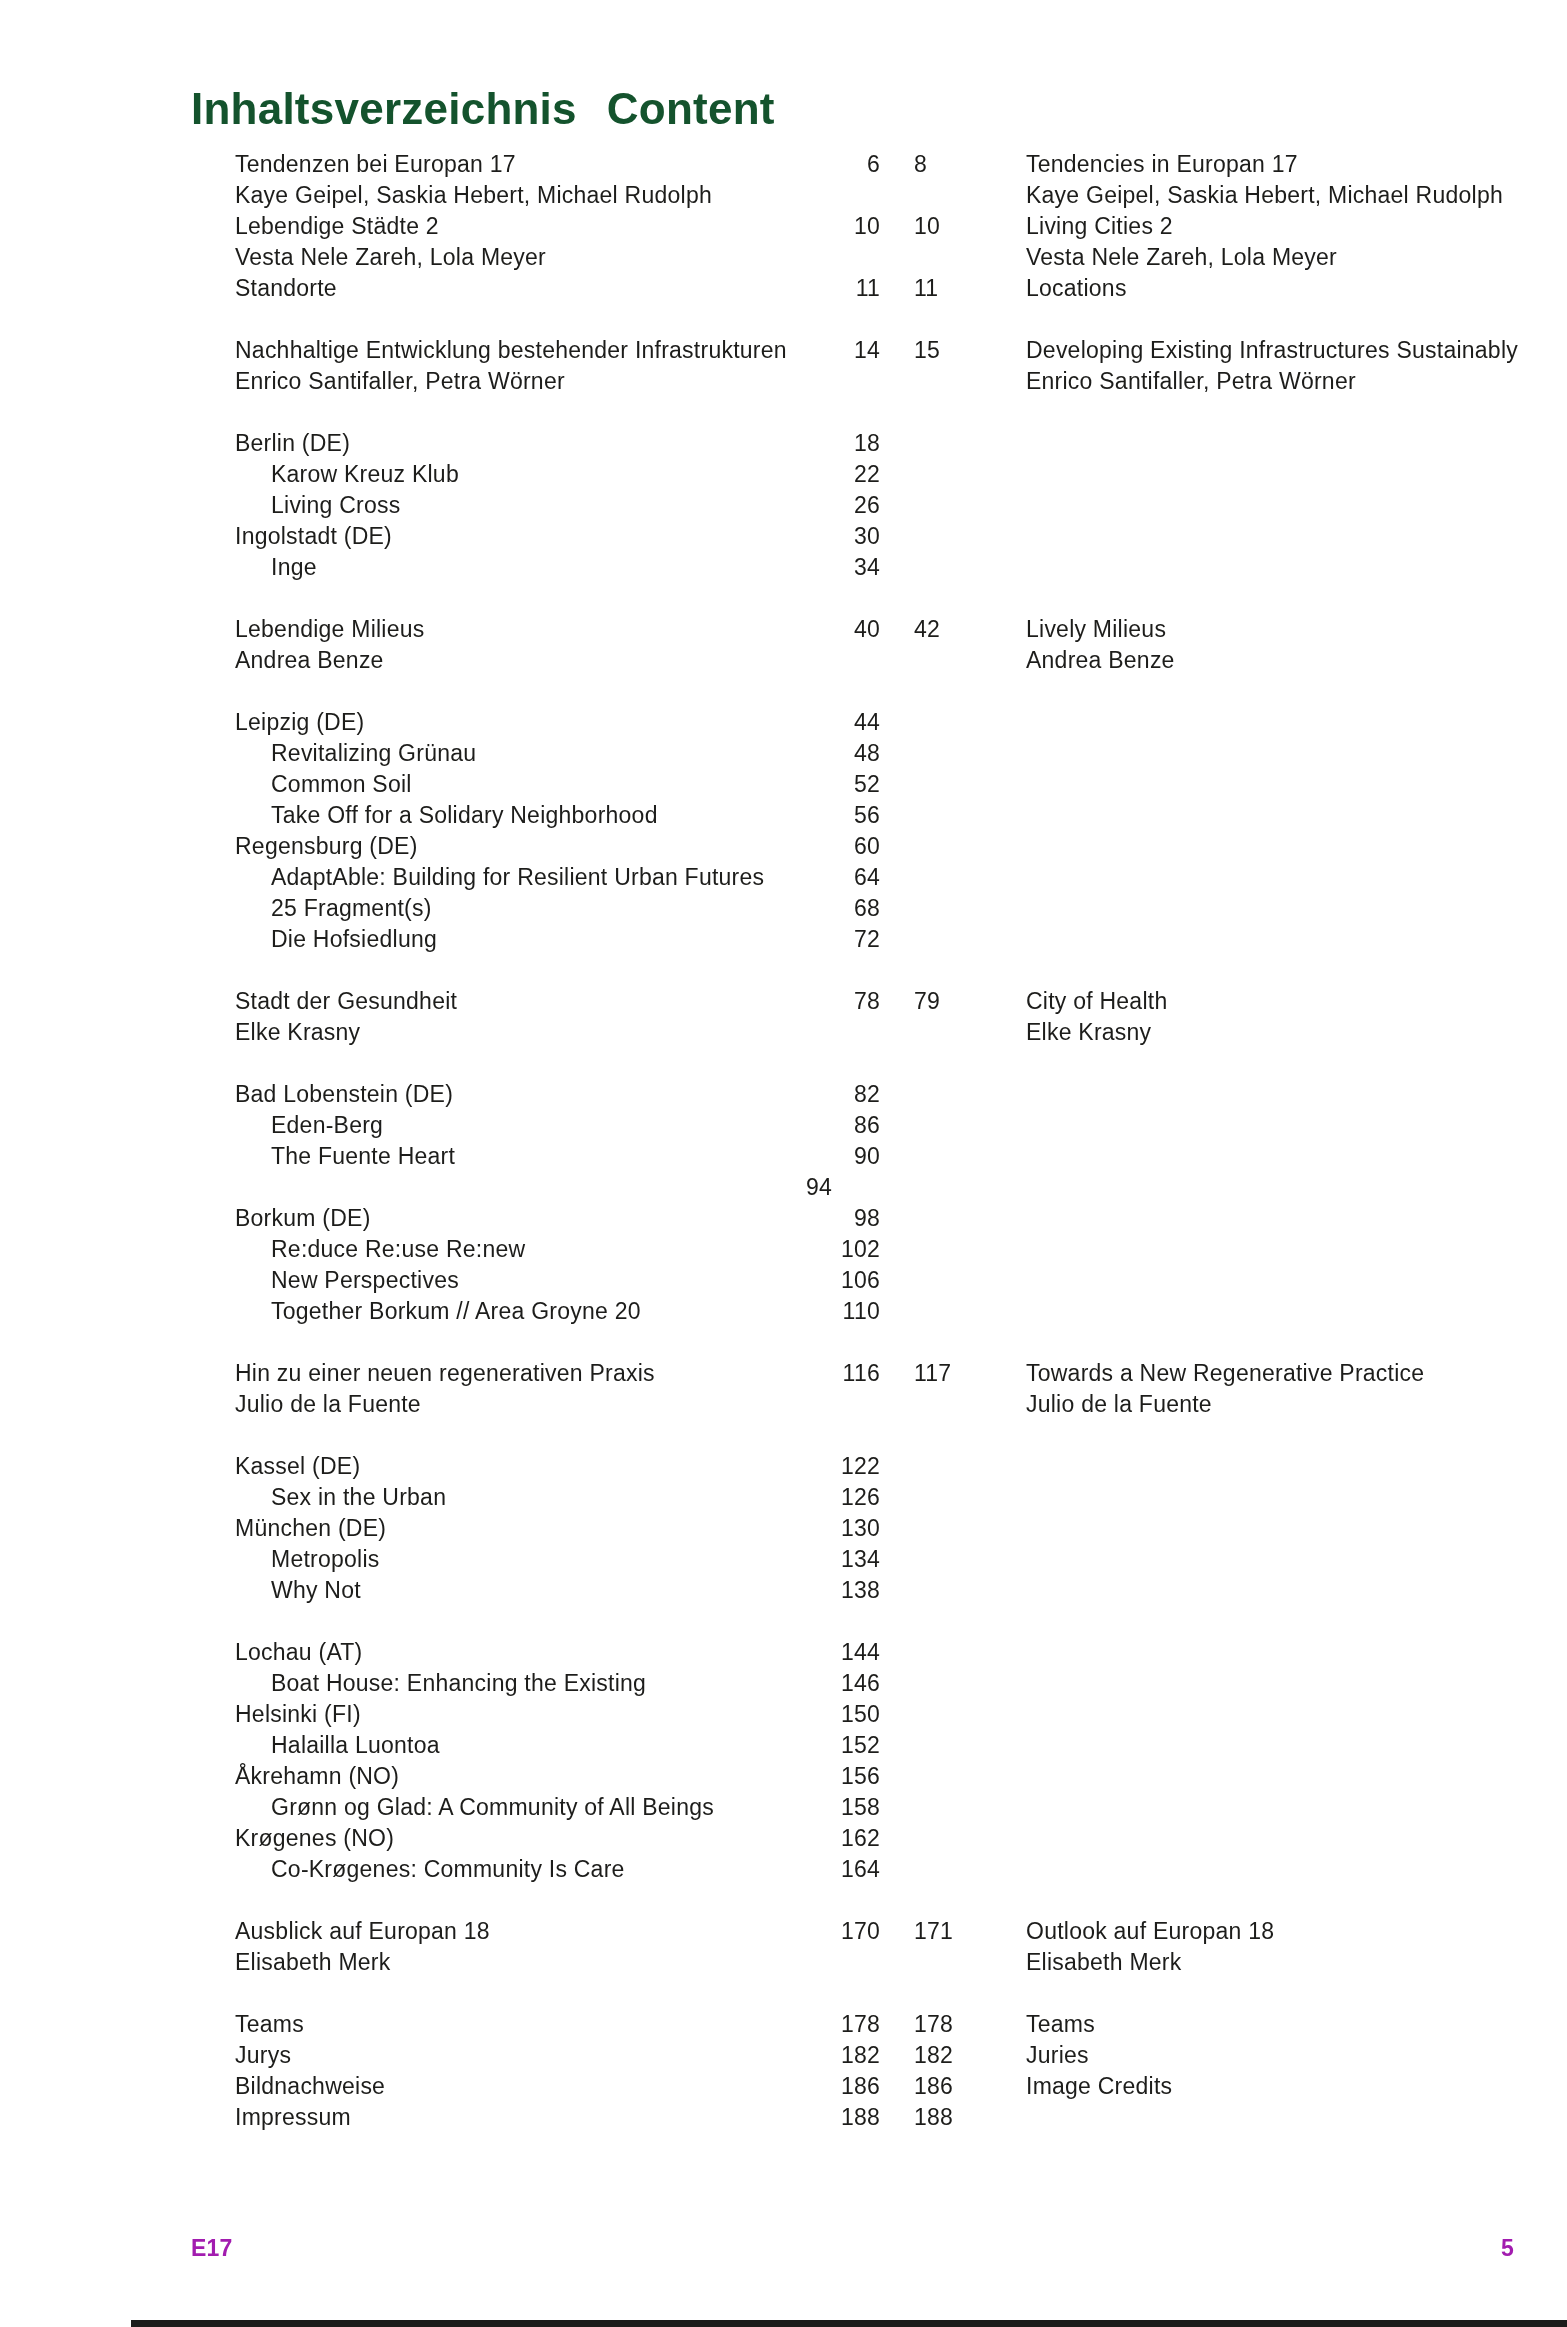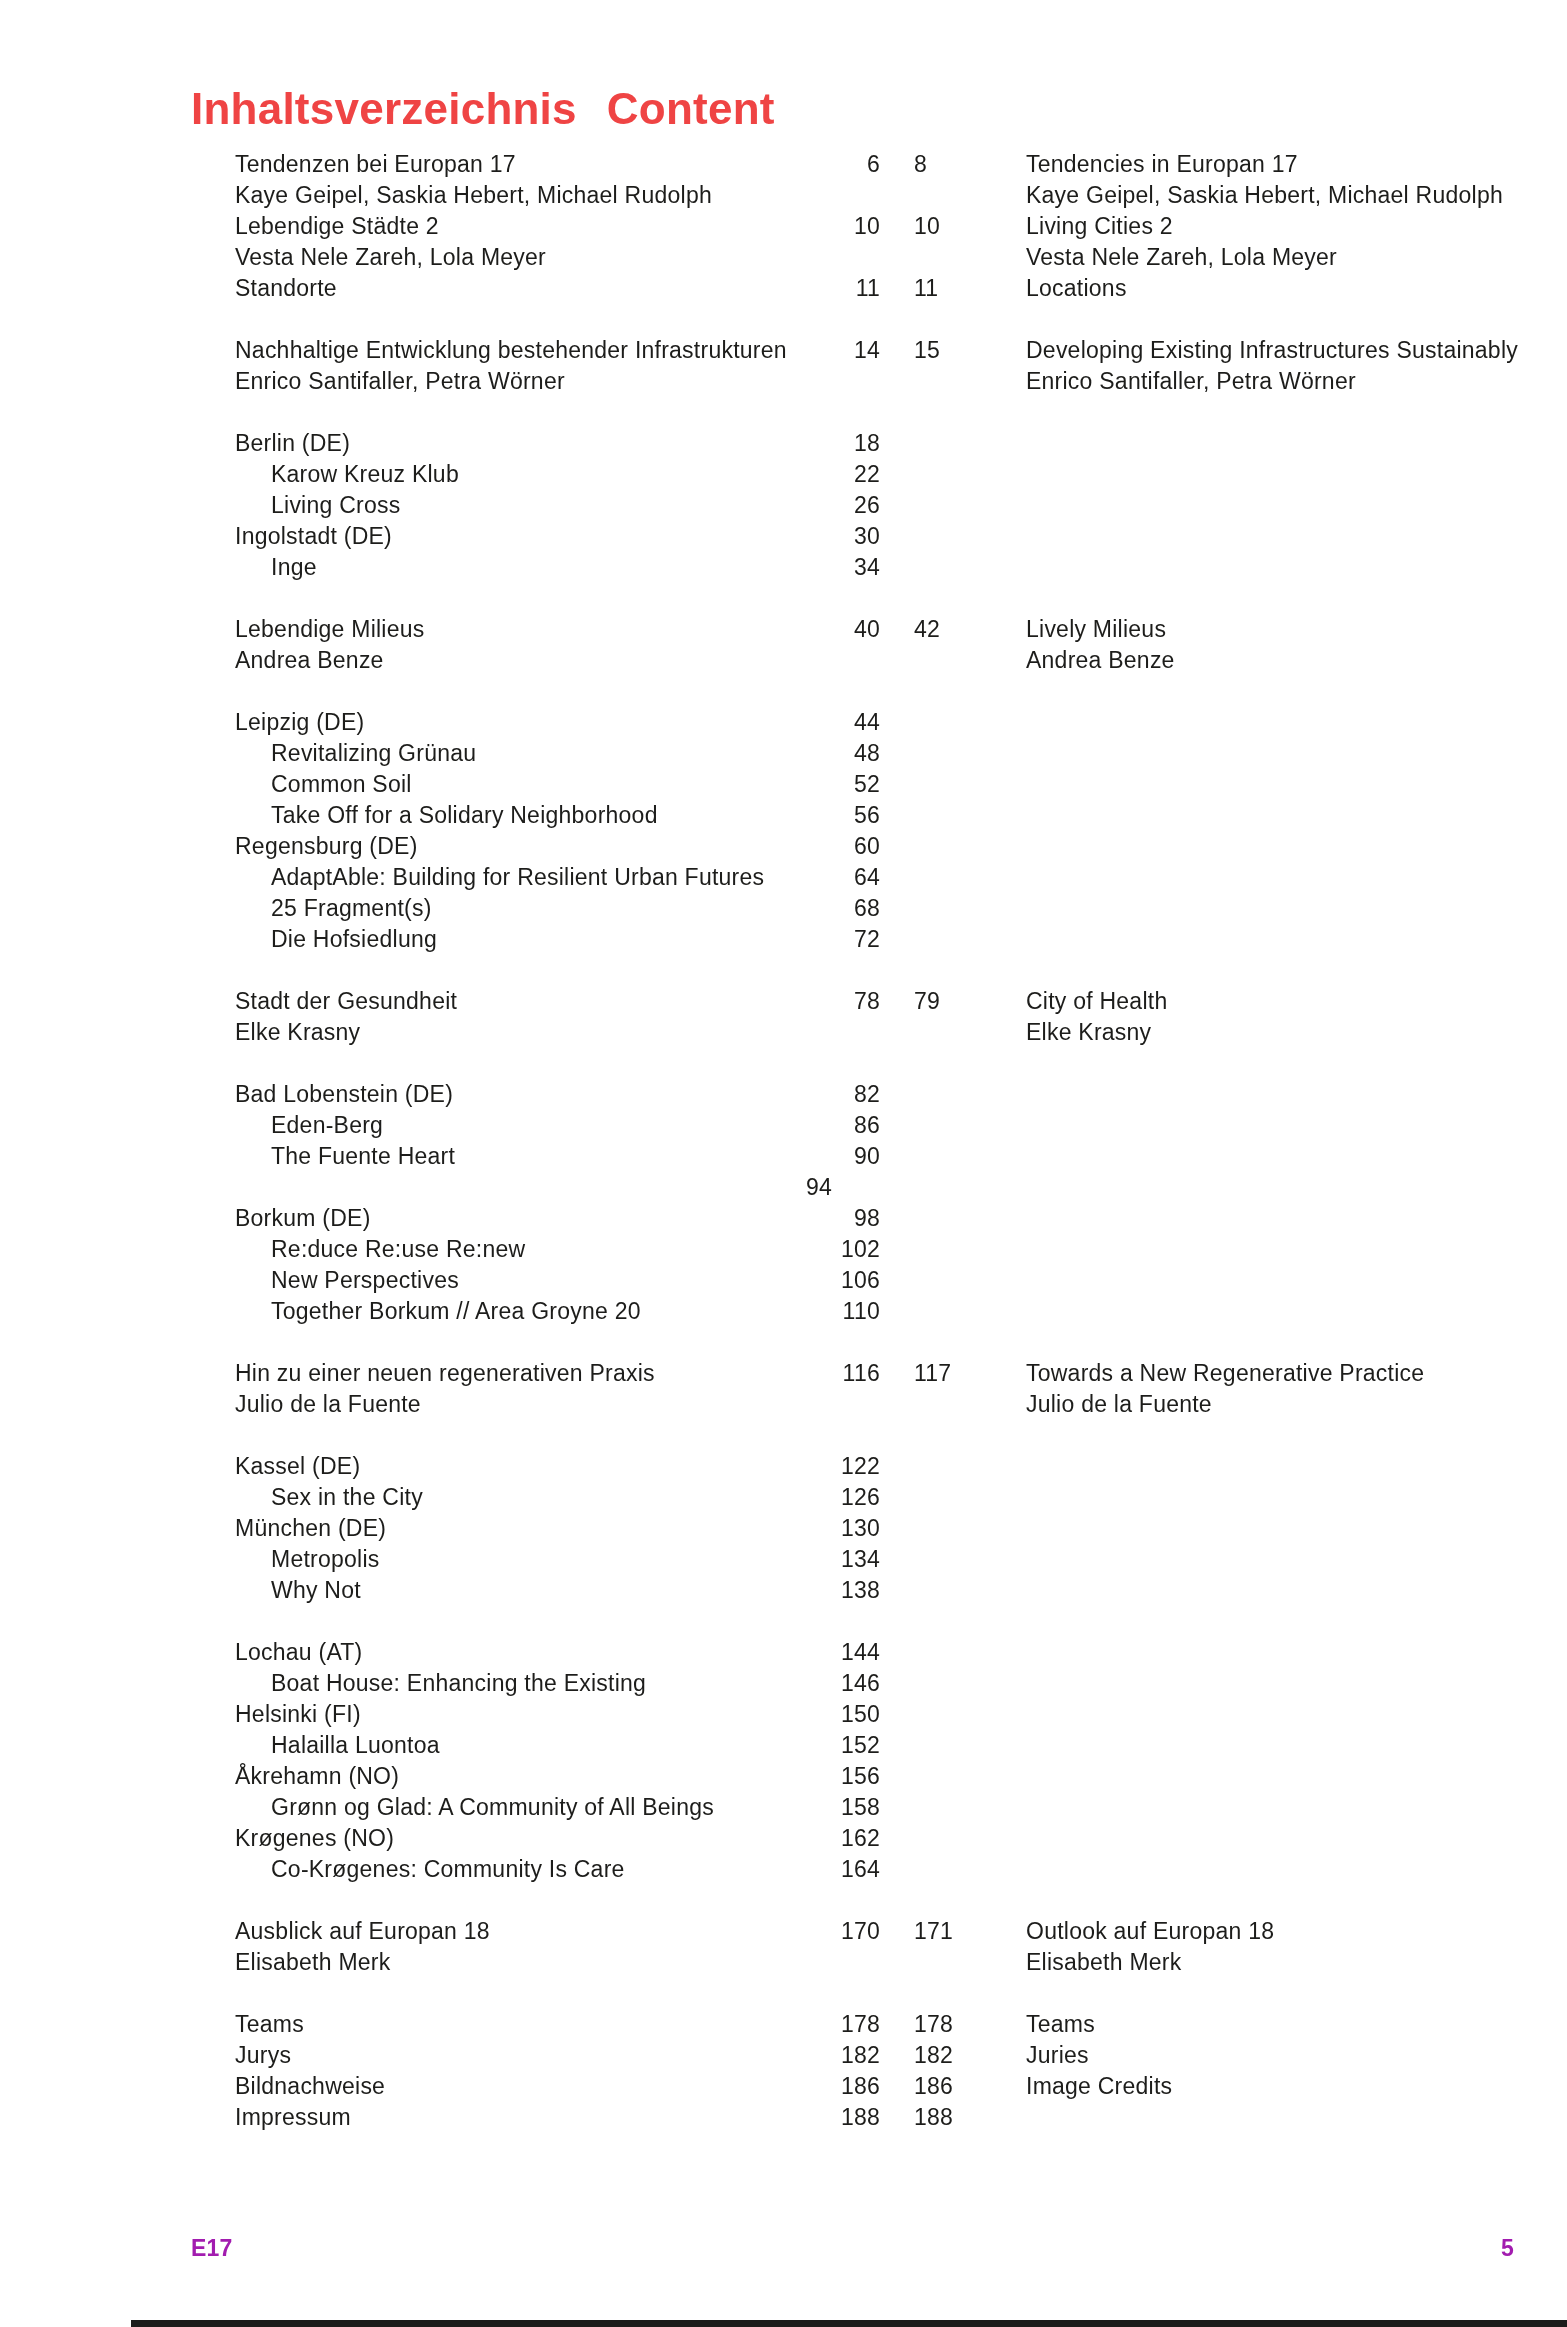--- a/index.html
+++ b/index.html
@@ -17,21 +17,21 @@
     font-family: "Liberation Sans", "DejaVu Sans", sans-serif;
     color: #1d1d1b;
     letter-spacing: 0.015em;
   }
   .page-title {
     position: absolute;
     left: 191px;
     top: 56px;
     font-size: 44px;
     line-height: 1.1;
-    color: #ef4444;
+    color: #14532d;
     white-space: nowrap;
   }
   .page-title .t-en { margin-left: 30px; }
   .toc {
     position: absolute;
     left: 191px;
     top: 149px;
     width: 1323px;
     font-size: 23px;
     margin-left: 44px;
@@ -290,21 +290,21 @@
         <span class="c-en">Julio de la Fuente</span>
       </div>
       <div class="toc-spacer"></div>
       <div class="toc-row">
         <span class="c-de">Kassel (DE)</span>
         <span class="c-pde">122</span>
         <span class="c-pen"></span>
         <span class="c-en"></span>
       </div>
       <div class="toc-row">
-        <span class="c-de indent">Sex in the City</span>
+        <span class="c-de indent">Sex in the Urban</span>
         <span class="c-pde">126</span>
         <span class="c-pen"></span>
         <span class="c-en"></span>
       </div>
       <div class="toc-row">
         <span class="c-de">München (DE)</span>
         <span class="c-pde">130</span>
         <span class="c-pen"></span>
         <span class="c-en"></span>
       </div>

